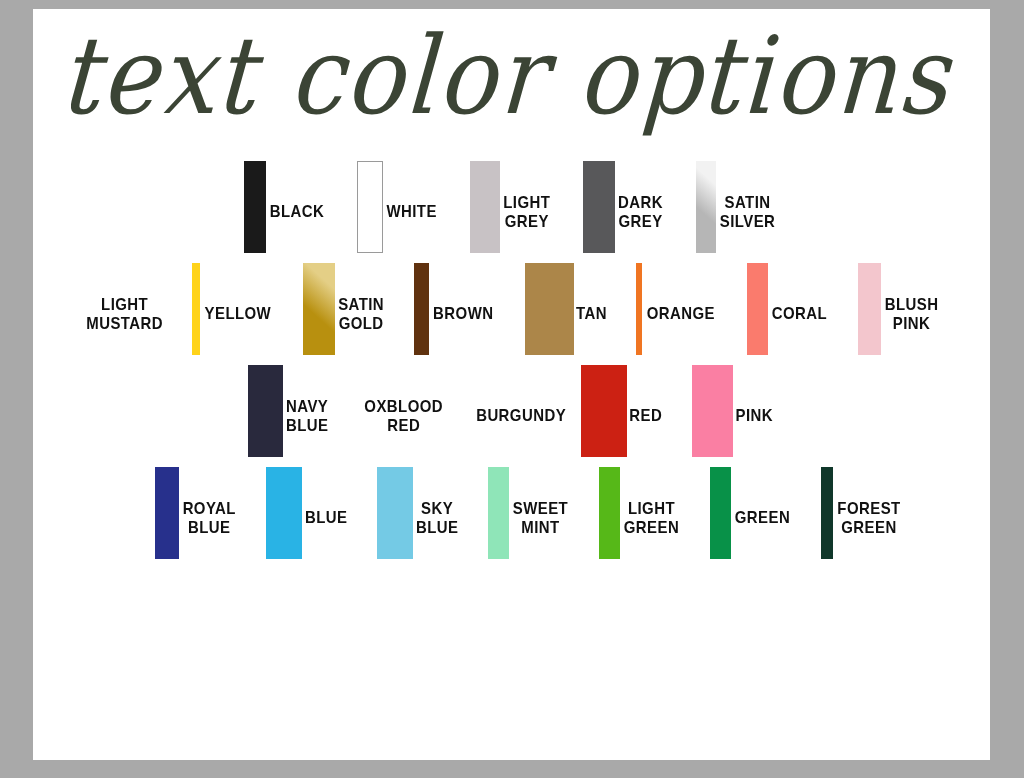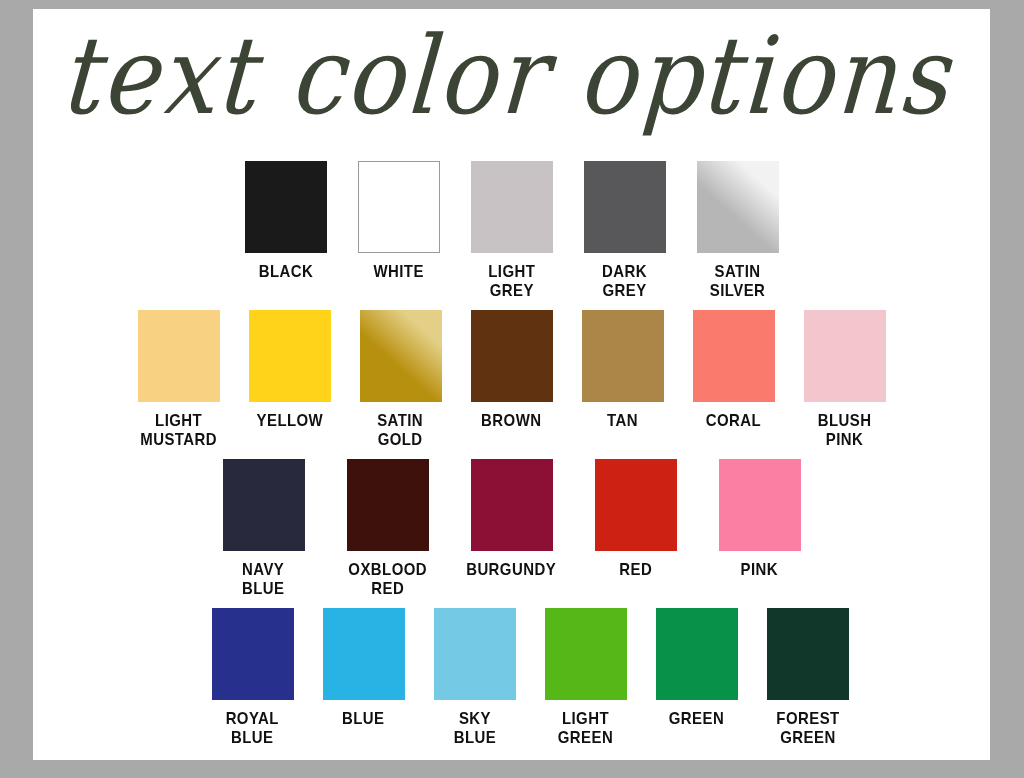--- a/index.html
+++ b/index.html
@@ -39,27 +39,27 @@
     transform: skewX(-6deg) scaleY(1.12);
     padding-bottom: 14px;
   }
   .row {
     display: flex;
     justify-content: center;
     align-items: flex-start;
   }
   #row-0 { gap: 29px; margin-top: 2px; }
   #row-1 { gap: 27px; margin-top: 10px; }
-  #row-2 { gap: 40px; margin-top: 10px; }
+  #row-2 { gap: 27px; margin-top: 10px; }
   #row-3 { gap: 27px; margin-top: 10px; padding-left: 37px; }
 
   .swatch-cell {
     width: 84px;
     display: flex;
-    flex-direction: column;
+    flex-direction: row;
     align-items: center;
   }
   .chip {
     width: 82px;
     height: 92px;
   }
   .chip.bordered {
     width: 80px;
     height: 90px;
     border: 1px solid #9a9a9a;
@@ -128,20 +128,24 @@
       </div>
       <div class="swatch-cell">
         <div class="chip" style="background: rgb(96, 50, 15);"></div>
         <div class="label">BROWN</div>
       </div>
       <div class="swatch-cell">
         <div class="chip" style="background: rgb(172, 134, 73);"></div>
         <div class="label">TAN</div>
       </div>
       <div class="swatch-cell">
+        <div class="chip" style="background: rgb(240, 117, 34);"></div>
+        <div class="label">ORANGE</div>
+      </div>
+      <div class="swatch-cell">
         <div class="chip" style="background: rgb(250, 123, 109);"></div>
         <div class="label">CORAL</div>
       </div>
       <div class="swatch-cell">
         <div class="chip" style="background: rgb(243, 198, 205);"></div>
         <div class="label">BLUSH
 PINK</div>
       </div>
     </div>
   <div class="row" id="row-2">
@@ -176,20 +180,25 @@
       </div>
       <div class="swatch-cell">
         <div class="chip" style="background: rgb(41, 179, 229);"></div>
         <div class="label">BLUE</div>
       </div>
       <div class="swatch-cell">
         <div class="chip" style="background: rgb(116, 202, 229);"></div>
         <div class="label">SKY BLUE</div>
       </div>
       <div class="swatch-cell">
+        <div class="chip" style="background: rgb(143, 229, 184);"></div>
+        <div class="label">SWEET
+MINT</div>
+      </div>
+      <div class="swatch-cell">
         <div class="chip" style="background: rgb(86, 184, 24);"></div>
         <div class="label">LIGHT
 GREEN</div>
       </div>
       <div class="swatch-cell">
         <div class="chip" style="background: rgb(8, 145, 72);"></div>
         <div class="label">GREEN</div>
       </div>
       <div class="swatch-cell">
         <div class="chip" style="background: rgb(16, 55, 42);"></div>

